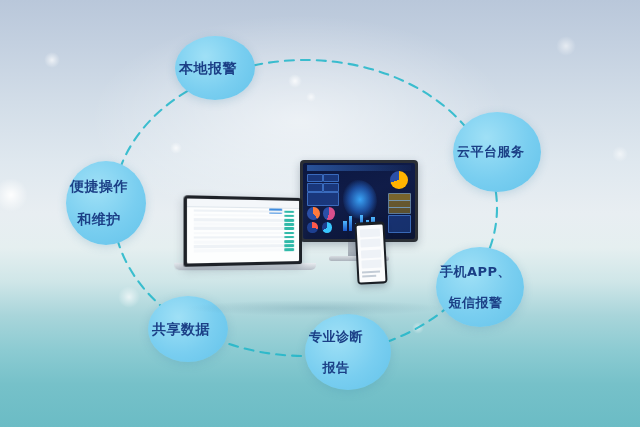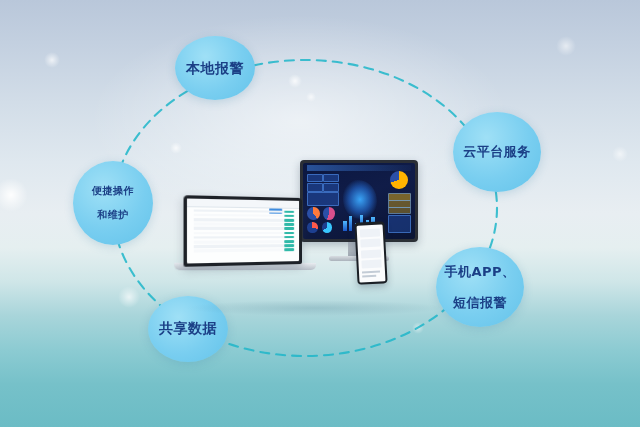--- a/index.html
+++ b/index.html
@@ -13,21 +13,21 @@
   }
   
   .bokeh{position:absolute;border-radius:50%;pointer-events:none;
     background:radial-gradient(circle,rgba(255,255,255,.95) 0%,rgba(255,255,255,.45) 35%,rgba(255,255,255,0) 70%);}
   .glow-band{position:absolute;left:0;top:0;width:640px;height:427px;pointer-events:none;
     background:radial-gradient(ellipse 300px 150px at 300px 120px,rgba(255,255,255,.55) 0%,rgba(255,255,255,0) 70%);}
   #ringsvg{position:absolute;left:0;top:0;width:640px;height:427px;}
 
   .node{
     position:absolute;border-radius:50%;
-    display:flex;align-items:center;justify-content:center;
+    display:flex;align-items:center;justify-content:flex-start;
     text-align:center;line-height:1.18;
     color:#1b3f86;font-weight:700;
     background:radial-gradient(circle at 38% 32%,#9fe0f6 0%,#79cef0 55%,#63c3ea 100%);
     box-shadow:0 2px 10px rgba(60,130,170,.22);
   }
   .node span{display:block;padding:0 4px;letter-spacing:.5px;}
 
   #title{
     position:absolute;left:224px;top:116px;width:230px;
     font-size:28px;font-weight:700;color:#1b3c96;letter-spacing:2px;
@@ -115,26 +115,32 @@
     <span>云平台服务</span>
   </div>
 
   <div class="node" style="left:436px;top:247px;width:88px;height:80px;font-size:13px;">
     <div>
       <span>手机APP、</span><br>
       <span>短信报警</span>
     </div>
   </div>
 
-
-  <div class="node" style="left:148px;top:296px;width:80px;height:66px;font-size:14px;font-family:Liberation Mono, monospace;">
+  <div class="node" style="left:305px;top:314px;width:86px;height:76px;font-size:13px;">
+    <div>
+      <span>专业诊断</span><br>
+      <span>报告</span>
+    </div>
+  </div>
+
+  <div class="node" style="left:148px;top:296px;width:80px;height:66px;font-size:14px;">
     <span>共享数据</span>
   </div>
 
-  <div class="node" style="left:73px;top:161px;width:80px;height:84px;font-size:10px;">
+  <div class="node" style="left:66px;top:161px;width:80px;height:84px;font-size:14px;">
     <div>
       <span>便捷操作</span><br>
       <span>和维护</span>
     </div>
   </div>
 
 
   <div class="shadow-floor"></div>
 
   <div id="devices">

